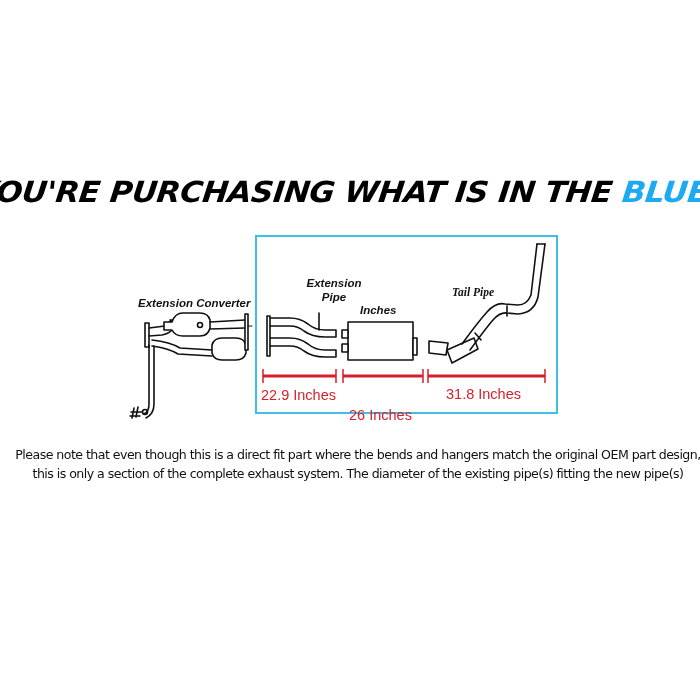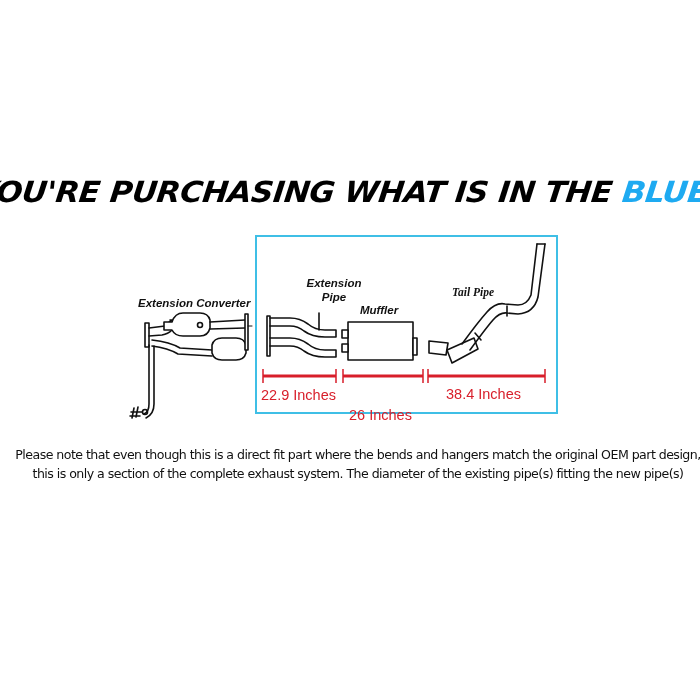--- a/index.html
+++ b/index.html
@@ -169,24 +169,24 @@
 
 <div class="blue-box"></div>
 
 <div class="label" style="left:138px; top:296px;">Extension Converter</div>
 
 <div class="label" style="left:272px; top:276px; width:62px;margin-left:31px;">
   <div>Extension</div>
   <div>Pipe</div>
 </div>
 
-<div class="label" style="left:360px; top:303px;">Muffler</div>
+<div class="label" style="left:360px; top:303px;">Inches</div>
 
 <div class="label" style="left:452px; top:285px;font-family:Liberation Serif, serif;">Tail Pipe</div>
 
 <div class="dim" style="left:261px; top:386px;">22.9 Inches</div>
 <div class="dim" style="left:349px; top:382px;margin-top:24px;">26 Inches</div>
-<div class="dim" style="left:446px; top:385px;">38.4 Inches</div>
+<div class="dim" style="left:446px; top:385px;">31.8 Inches</div>
 
 <div class="notice">
   <span>Please note that even though this is a direct fit part where the bends and hangers match the original OEM part design,</span>
   <span>this is only a section of the complete exhaust system. The diameter of the existing pipe(s) fitting the new pipe(s)</span>
 </div>
 
 </body></html>

